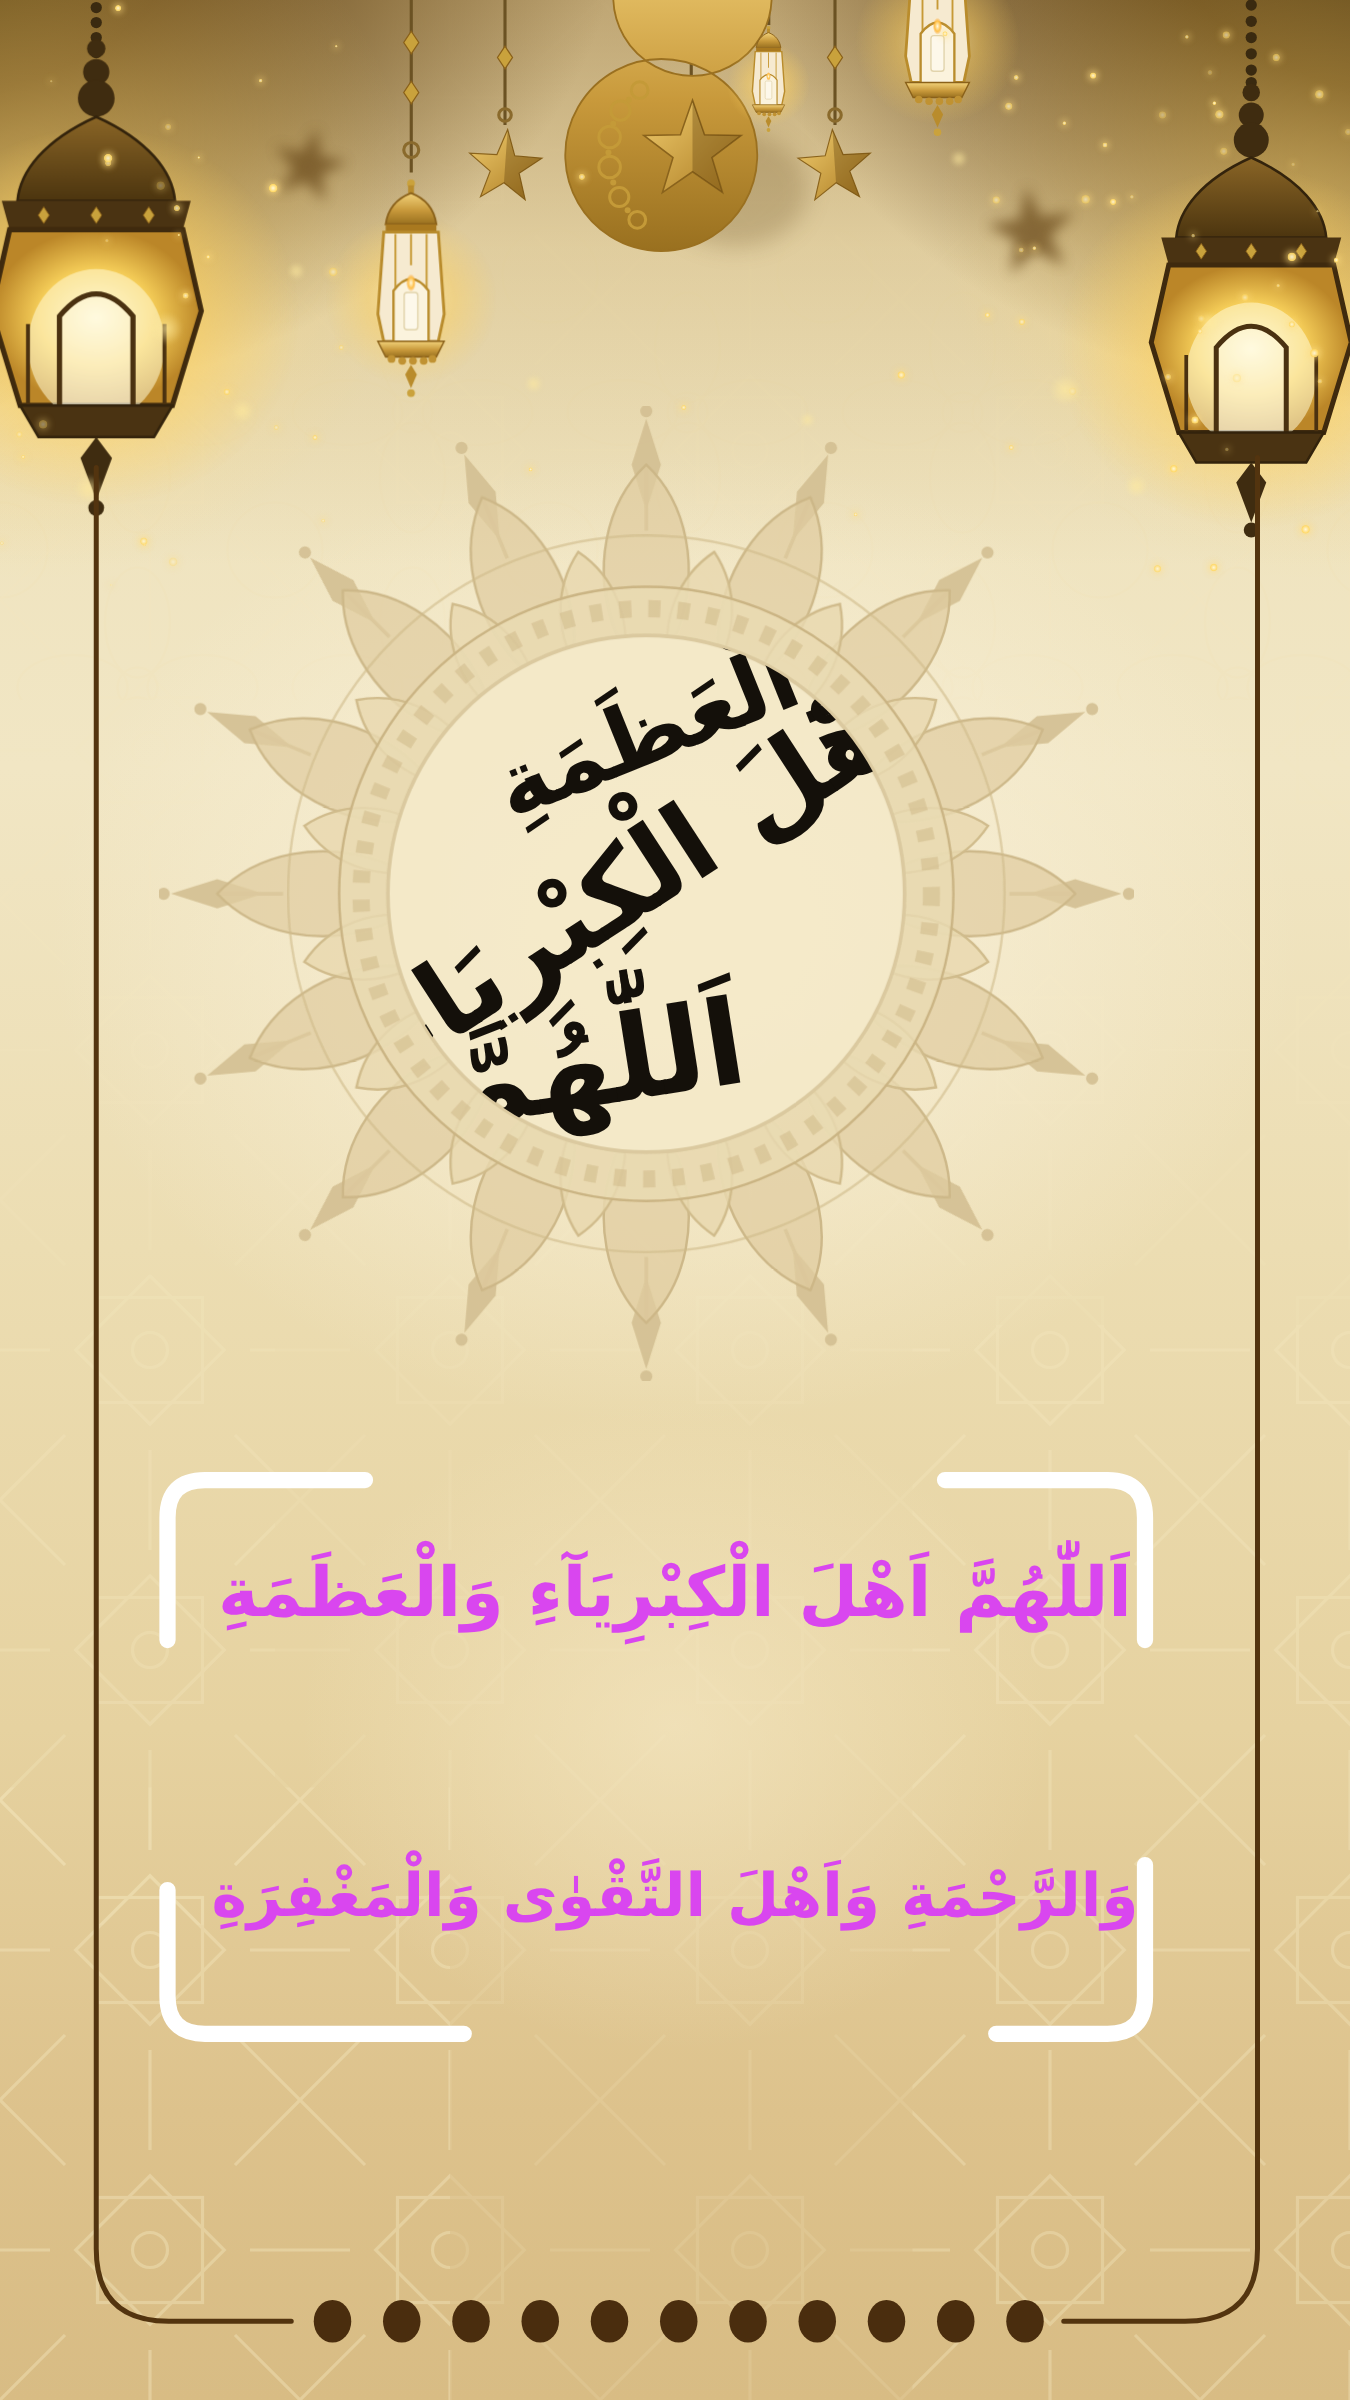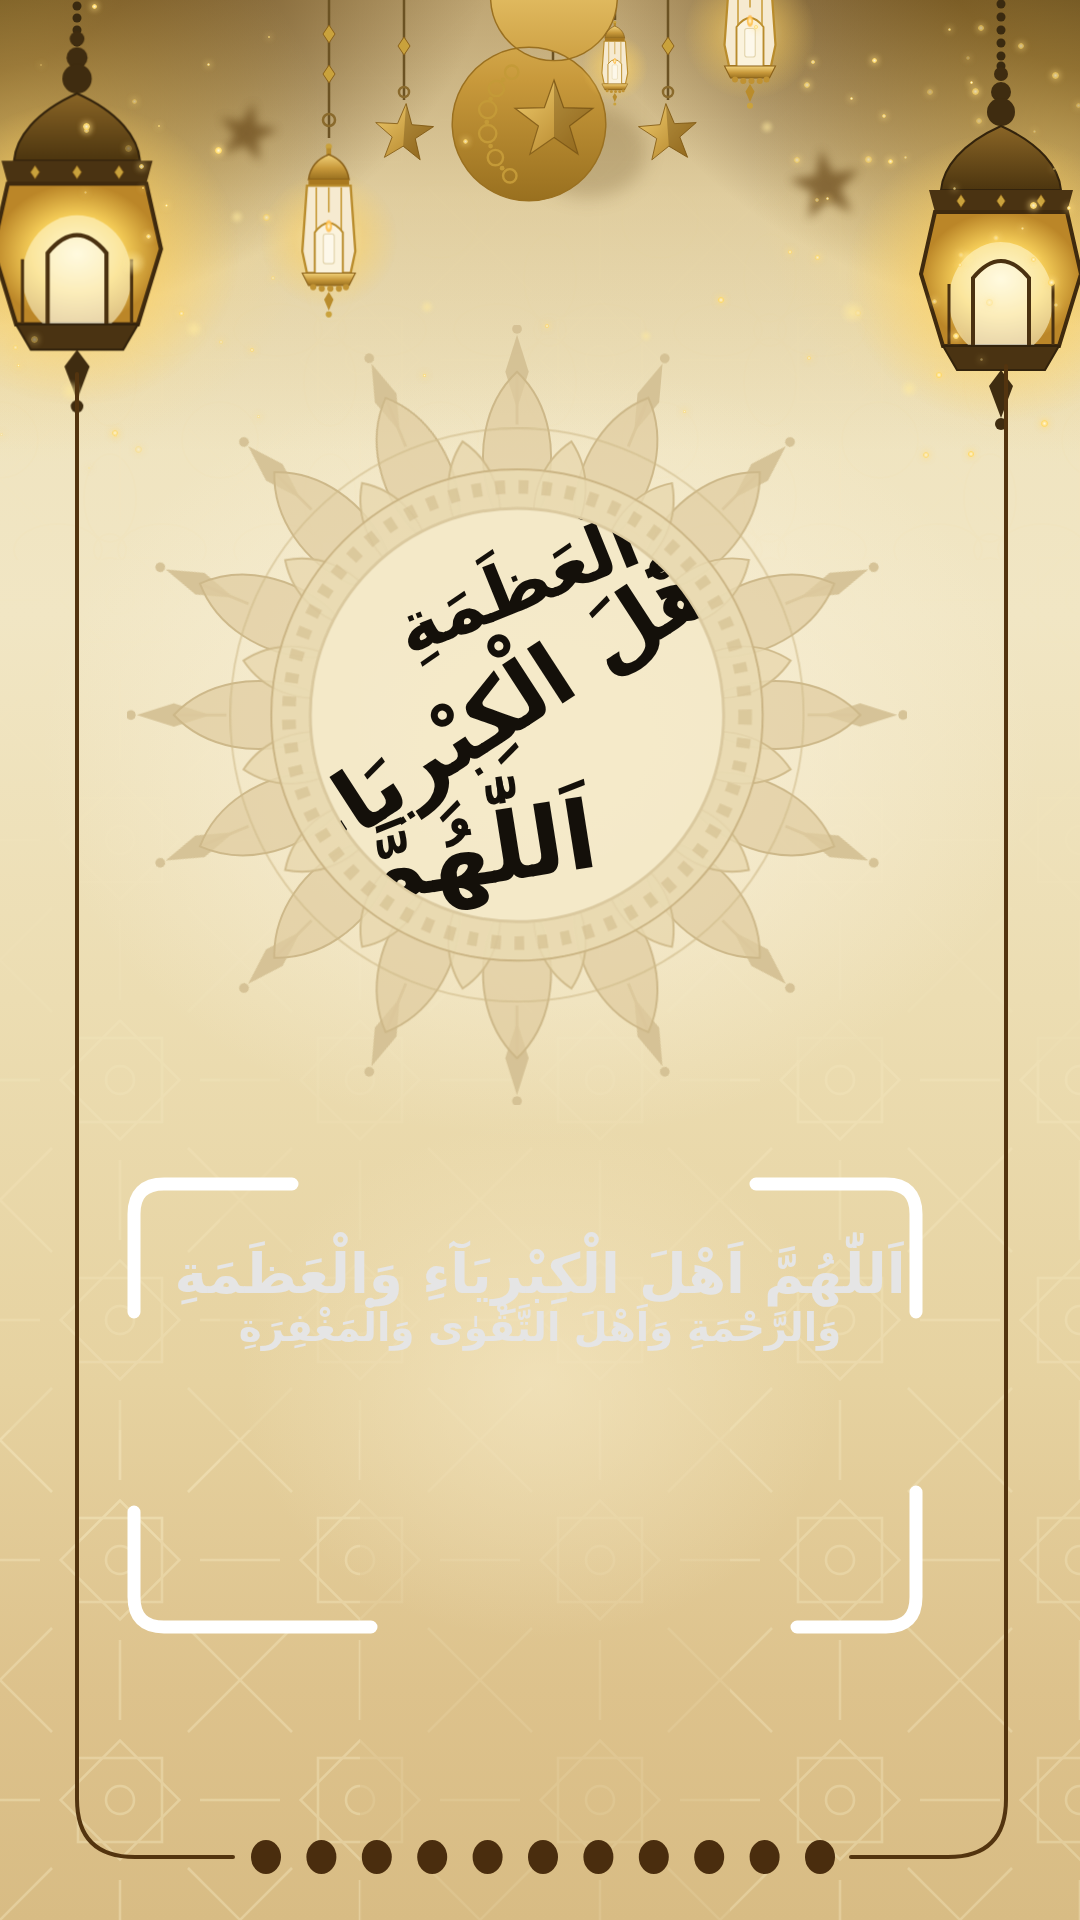--- a/index.html
+++ b/index.html
@@ -28,26 +28,26 @@
       background:radial-gradient(circle,rgba(255,234,158,.7),rgba(255,234,158,0) 72%);}
   
   .medallion-text{position:absolute;left:311px;top:509px;width:412px;height:412px;
       border-radius:50%;overflow:hidden;color:#14100a;font-weight:bold;}
   .medallion-text span{position:absolute;white-space:nowrap;direction:rtl;}
   .c-top{right:36px;top:26px;font-size:72px;transform:rotate(-22deg);}
   .c-mid{left:-46px;top:138px;font-size:86px;transform:rotate(-33deg);}
   .c-bot{left:44px;bottom:14px;font-size:94px;transform:rotate(-9deg);}
   
   .dua{position:absolute;left:110px;top:1243px;width:860px;height:302px;
-      display:flex;flex-direction:column;align-items:center;
-      direction:rtl;text-align:center;color:#e5e5e5;font-weight:bold;}
+      display:flex;flex-direction:column;justify-content:space-between;align-items:center;
+      direction:rtl;text-align:center;color:#d946ef;font-weight:bold;}
   .dua p{margin:0;line-height:1.15;white-space:nowrap;}
   .dua .l1{font-size:55px;}
   .dua .l2{font-size:53px;}
-  .dua .l3{font-size:39px;}
+  .dua .l3{font-size:48px;}
 </style>
 </head>
 <body>
 
 <div class="stage">
 
   <div class="bg"></div>
 
   <svg class="layer" width="1080" height="1920">
     <defs>

